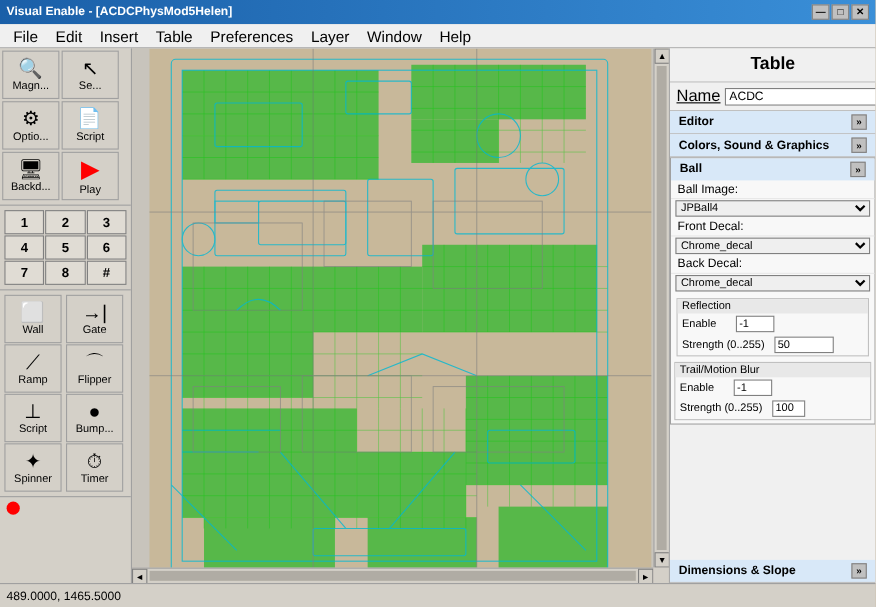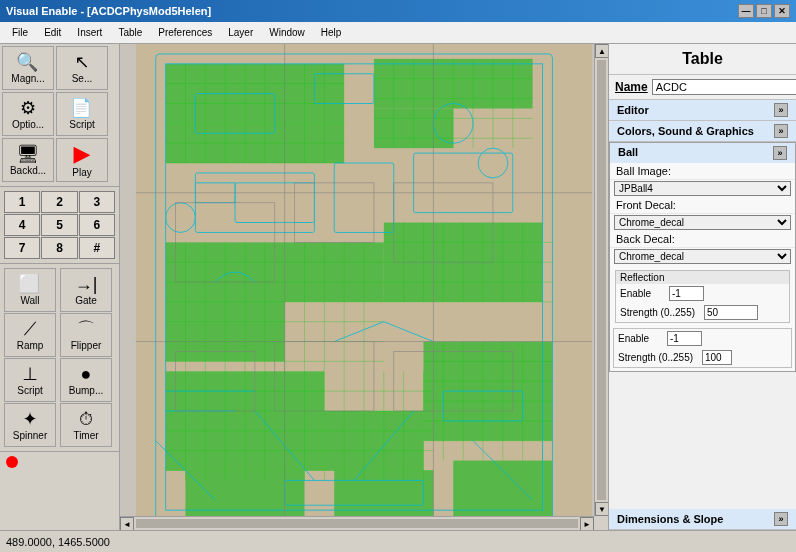--- a/index.html
+++ b/index.html
@@ -31,21 +31,21 @@
       background: #f0f0f0;
       border-bottom: 1px solid #a0a0a0;
       height: 22px;
       display: flex;
       align-items: center;
       padding: 0 4px;
     }
     .menu-item {
       padding: 2px 8px;
       cursor: pointer;
-      font-size: 10px;
+      font-size: 14px;
     }
 
     
     #main-area {
       display: flex;
       height: calc(552px - 22px - 22px - 22px);
     }
 
     
     #left-toolbar {
@@ -168,21 +168,21 @@
       border-bottom: 1px solid #c0c0c0;
     }
 
     .rp-name-row {
       display: flex;
       align-items: center;
       padding: 4px 6px;
       border-bottom: 1px solid #c0c0c0;
       gap: 4px;
     }
-    .rp-name-row label { font-size: 12px; text-decoration: underline; font-weight: bold; }
+    .rp-name-row label { font-size: 15px; text-decoration: underline; }
     .rp-name-input {
       flex: 1;
       border: 1px solid #808080;
       padding: 1px 3px;
       font-size: 11px;
       background: white;
     }
 
     .rp-section {
       display: flex;
@@ -584,20 +584,21 @@
           <span style="font-size:10px; min-width:45px;">Enable</span>
           <input type="text" style="width: 35px; font-size: 10px; border: 1px solid rgb(128, 128, 128); padding: 1px 2px;" value="-1">
         </div>
         <div style="display:flex; align-items:center; padding:2px 4px; gap:4px;">
           <span style="font-size:10px; min-width:80px;">Strength (0..255)</span>
           <input type="text" style="width: 54px; font-size: 10px; border: 1px solid rgb(128, 128, 128); padding: 1px 2px;" value="50">
         </div>
       </div>
 
       <div class="rp-subgroup" style="margin:3px;">
+        <div class="rp-subgroup-title" style="background:#e8e8e8; padding:1px 4px; font-size:10px;">Trail/Motion Blur</div>
         <div style="display:flex; align-items:center; padding:2px 4px; gap:4px;">
           <span style="font-size:10px; min-width:45px;">Enable</span>
           <input type="text" style="width: 35px; font-size: 10px; border: 1px solid rgb(128, 128, 128); padding: 1px 2px;" value="-1">
         </div>
         <div style="display:flex; align-items:center; padding:2px 4px; gap:4px;">
           <span style="font-size:10px; min-width:80px;">Strength (0..255)</span>
           <input type="text" style="width: 30px; font-size: 10px; border: 1px solid rgb(128, 128, 128); padding: 1px 2px;" value="100">
         </div>
       </div>
     </div>

